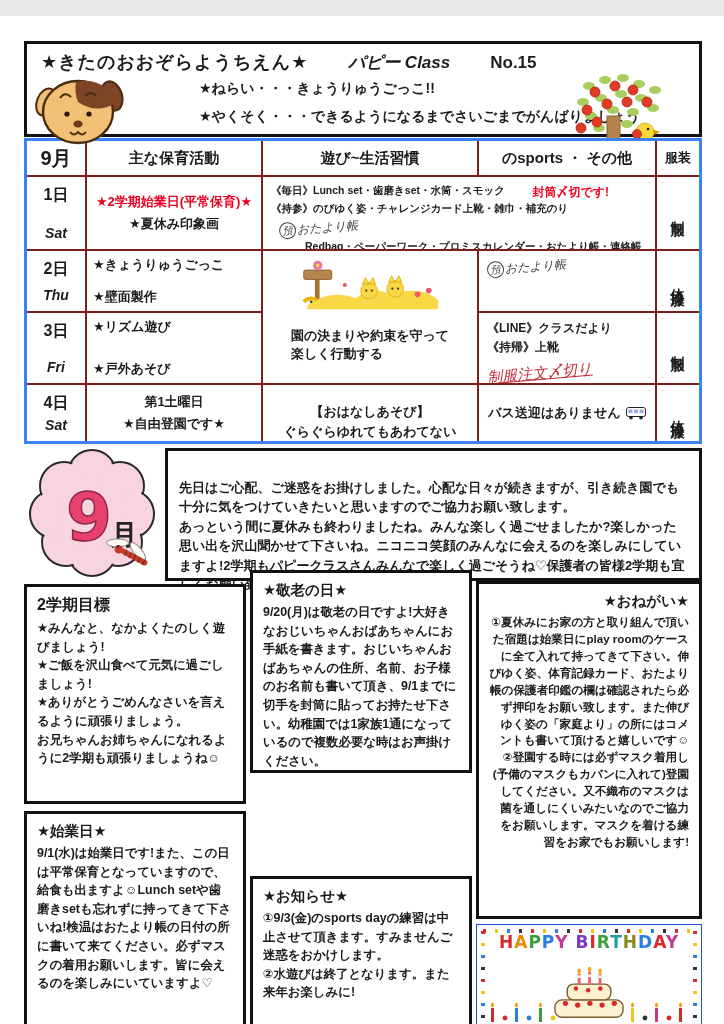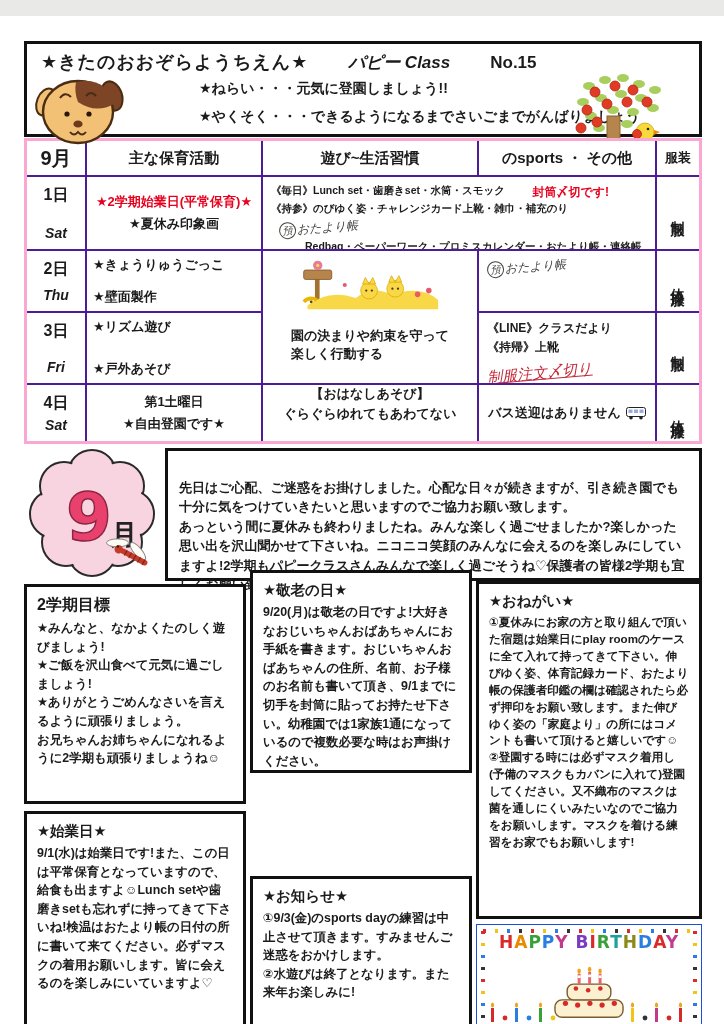--- a/index.html
+++ b/index.html
@@ -11,21 +11,21 @@
   .school{font-size:18px;letter-spacing:1px;}
   .classlbl{font-size:17px;font-style:italic;}
   .issue{font-size:17px;}
   .hdr-aim{position:absolute;left:172px;top:36px;font-size:14px;font-weight:700;}
   .hdr-promise{position:absolute;left:172px;top:64px;font-size:14px;font-weight:700;}
   .dog{position:absolute;left:26px;top:52px;width:104px;height:80px;z-index:3;}
   .tree{position:absolute;right:28px;top:28px;width:100px;height:90px;}
   
   .tbl{position:absolute;left:24px;top:122px;width:678px;height:306px;box-sizing:border-box;
        display:grid;grid-template-columns:58px 174px 214px 176px 1fr;
-       grid-template-rows:34px 72px 60px 70px 1fr;gap:2px;background:#4c1d95;border:3px solid #f9a8d4;}
+       grid-template-rows:34px 72px 60px 70px 1fr;gap:2px;background:#7f1d1d;border:3px solid #3b82f6;}
   .c{background:#fff;overflow:hidden;position:relative;box-sizing:border-box;}
   .th{display:flex;align-items:center;justify-content:center;font-weight:700;font-size:15px;}
   .monthcell{font-size:20px;}
   .unif-th{font-size:13px;}
   .datec{display:flex;flex-direction:column;justify-content:space-between;align-items:center;
          padding:8px 2px;font-weight:700;}
   .datec .d{font-size:16px;}
   .datec .w{font-size:14px;font-style:italic;}
   .actc{padding:5px 6px;font-weight:700;font-size:13px;display:flex;flex-direction:column;justify-content:space-between;}
   .actc.center{justify-content:center;text-align:center;gap:4px;}
@@ -33,40 +33,40 @@
   .mergedc{padding:5px 8px;font-size:10.5px;font-weight:700;line-height:1.7;}
   .deadline{position:absolute;top:5px;right:46px;color:#e8001e;font-size:12px;font-weight:700;}
   .hand{display:inline-block;font-family:"DejaVu Serif",serif;font-style:italic;font-weight:400;
         color:#42413e;font-size:12px;transform:rotate(-4deg);margin-left:8px;}
   .hand .circle{display:inline-block;width:15px;height:15px;line-height:15px;text-align:center;
         border:1.4px solid #42413e;border-radius:50%;font-size:10px;margin-right:1px;}
   .hand-red{display:inline-block;font-family:"DejaVu Serif",serif;font-style:italic;font-weight:400;
         color:#c42b3a;font-size:15px;transform:rotate(-5deg);margin-top:4px;text-decoration:underline;}
   .playshared{display:flex;flex-direction:column;align-items:center;justify-content:flex-start;padding:6px 4px;}
   .playshared .txt{font-weight:700;font-size:13px;text-align:left;white-space:pre-line;margin-top:14px;}
-  .playc{display:flex;flex-direction:column;align-items:center;justify-content:flex-start;font-weight:700;font-size:13px;gap:2px;}
+  .playc{display:flex;flex-direction:column;align-items:center;justify-content:flex-end;font-weight:700;font-size:13px;gap:2px;}
   .itemsc{padding:6px 8px;font-weight:700;font-size:12px;line-height:1.8;}
   .itemsc.centered{display:flex;align-items:center;justify-content:center;gap:5px;font-size:13px;}
   .unifc{display:flex;align-items:center;justify-content:center;}
   .vert{writing-mode:vertical-rl;font-weight:700;font-size:14px;letter-spacing:3px;}
   
   .flower{position:absolute;left:28px;top:432px;width:132px;height:132px;}
   .greet{position:absolute;left:165px;top:432px;width:537px;height:133px;border:3px solid #111;
          box-sizing:border-box;padding:7px 11px;font-size:13px;font-weight:700;line-height:1.5;
          white-space:pre-line;}
   
   .box{position:absolute;border:3px solid #111;box-sizing:border-box;padding:8px 10px;background:#fff;}
   .box .ttl{font-weight:700;font-size:14.5px;margin-bottom:3px;}
   .box .bdy{font-weight:700;font-size:12.4px;line-height:1.5;white-space:pre-line;}
   #goals{left:24px;top:568px;width:222px;height:220px;}
   #goals .ttl{font-size:16px;}
   #opening{left:24px;top:795px;width:222px;height:220px;}
   #respect{left:250px;top:554px;width:222px;height:203px;}
   #notice{left:250px;top:860px;width:222px;height:155px;}
-  #requests{left:476px;top:565px;width:226px;height:338px;}
+  #requests{left:476px;top:565px;width:226px;height:338px;text-align:right;}
   #requests .bdy{font-size:11.6px;line-height:1.46;}
   
   #birthday{position:absolute;left:476px;top:908px;width:226px;height:107px;border:1px solid #1d4ed8;
             box-sizing:border-box;background:#fff;}
   .dotsH{position:absolute;left:6px;right:6px;height:4px;
          background:repeating-linear-gradient(90deg,#d92b2b 0 3px,transparent 3px 12px,#f0c419 12px 15px,transparent 15px 24px,#2a7de1 24px 27px,transparent 27px 36px,#333 36px 39px,transparent 39px 48px);}
   .dotsV{position:absolute;top:6px;bottom:6px;width:4px;
          background:repeating-linear-gradient(180deg,#d92b2b 0 3px,transparent 3px 12px,#f0c419 12px 15px,transparent 15px 24px,#2a7de1 24px 27px,transparent 27px 36px,#333 36px 39px,transparent 39px 48px);}
   .bday-title{position:absolute;left:0;right:0;top:7px;text-align:center;font-weight:700;font-size:17px;
               letter-spacing:1px;font-family:"DejaVu Sans",sans-serif;}
@@ -77,21 +77,21 @@
 <body>
 
 <div class="page">
 
   <div class="hdr">
     <div class="hdr-row1">
       <span class="school">★きたのおおぞらようちえん★</span>
       <span class="classlbl">パピー Class</span>
       <span class="issue">No.15</span>
     </div>
-    <div class="hdr-aim">★ねらい・・・元気に登園しましょう!!</div>
+    <div class="hdr-aim">★ねらい・・・きょうりゅうごっこ!!</div>
     <div class="hdr-promise">★やくそく・・・できるようになるまでさいごまでがんばりましょう</div>
     <svg class="tree" viewBox="0 0 100 90">
       <rect x="36" y="44" width="13" height="42" fill="#b5854b" stroke="#8a5f2e"></rect>
       <g fill="#a8cf5e">
         <ellipse cx="18" cy="14" rx="6" ry="4"></ellipse>
           <ellipse cx="34" cy="8" rx="6" ry="4"></ellipse>
           <ellipse cx="52" cy="6" rx="6" ry="4"></ellipse>
         <ellipse cx="68" cy="12" rx="6" ry="4"></ellipse>
           <ellipse cx="12" cy="30" rx="6" ry="4"></ellipse>
           <ellipse cx="30" cy="26" rx="6" ry="4"></ellipse>

